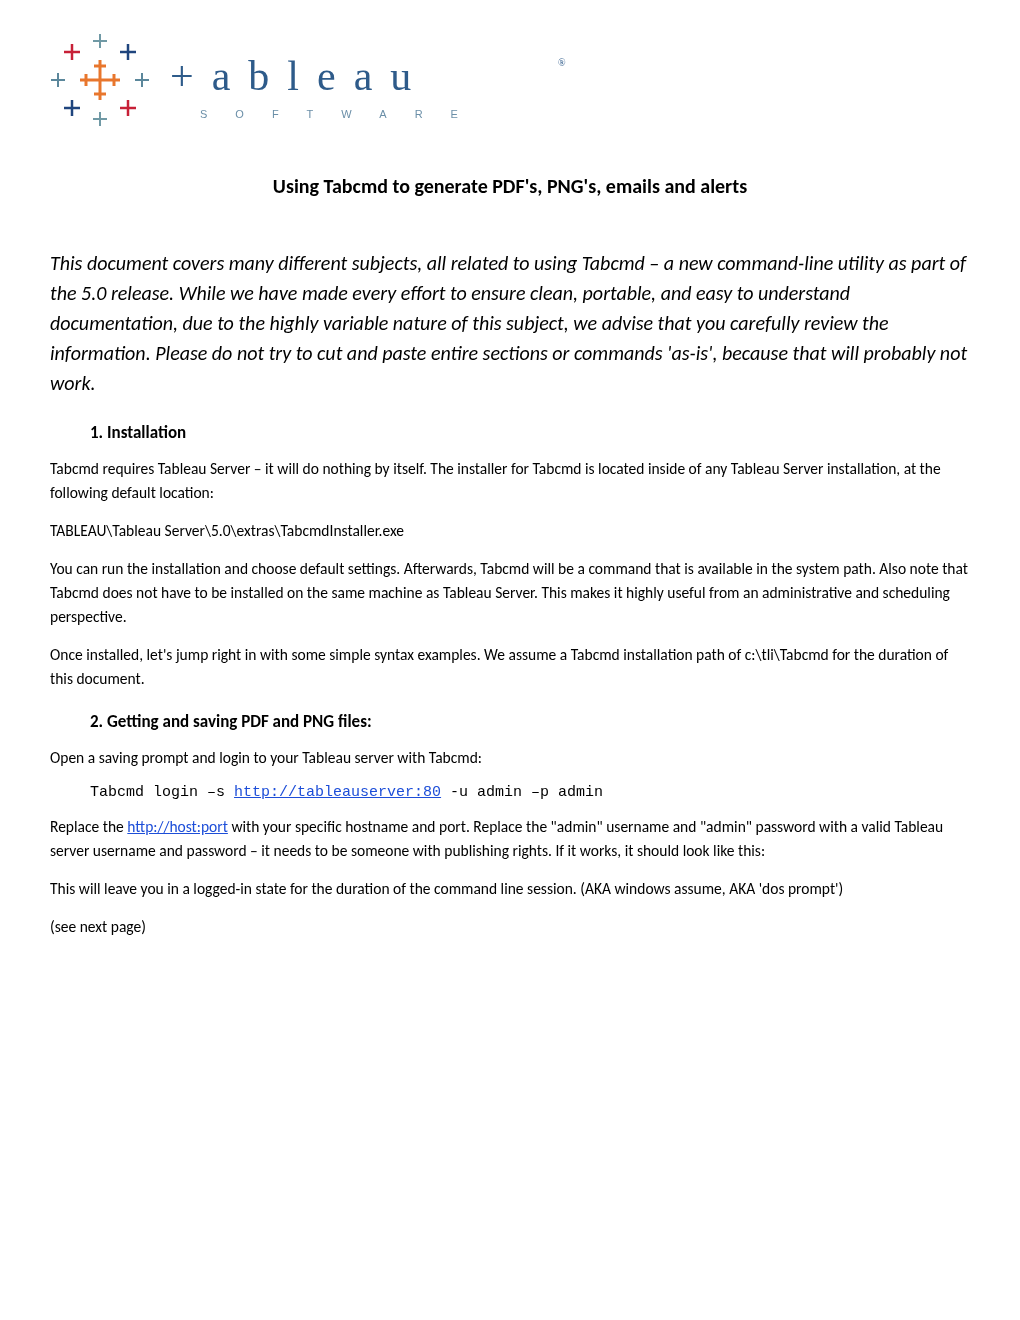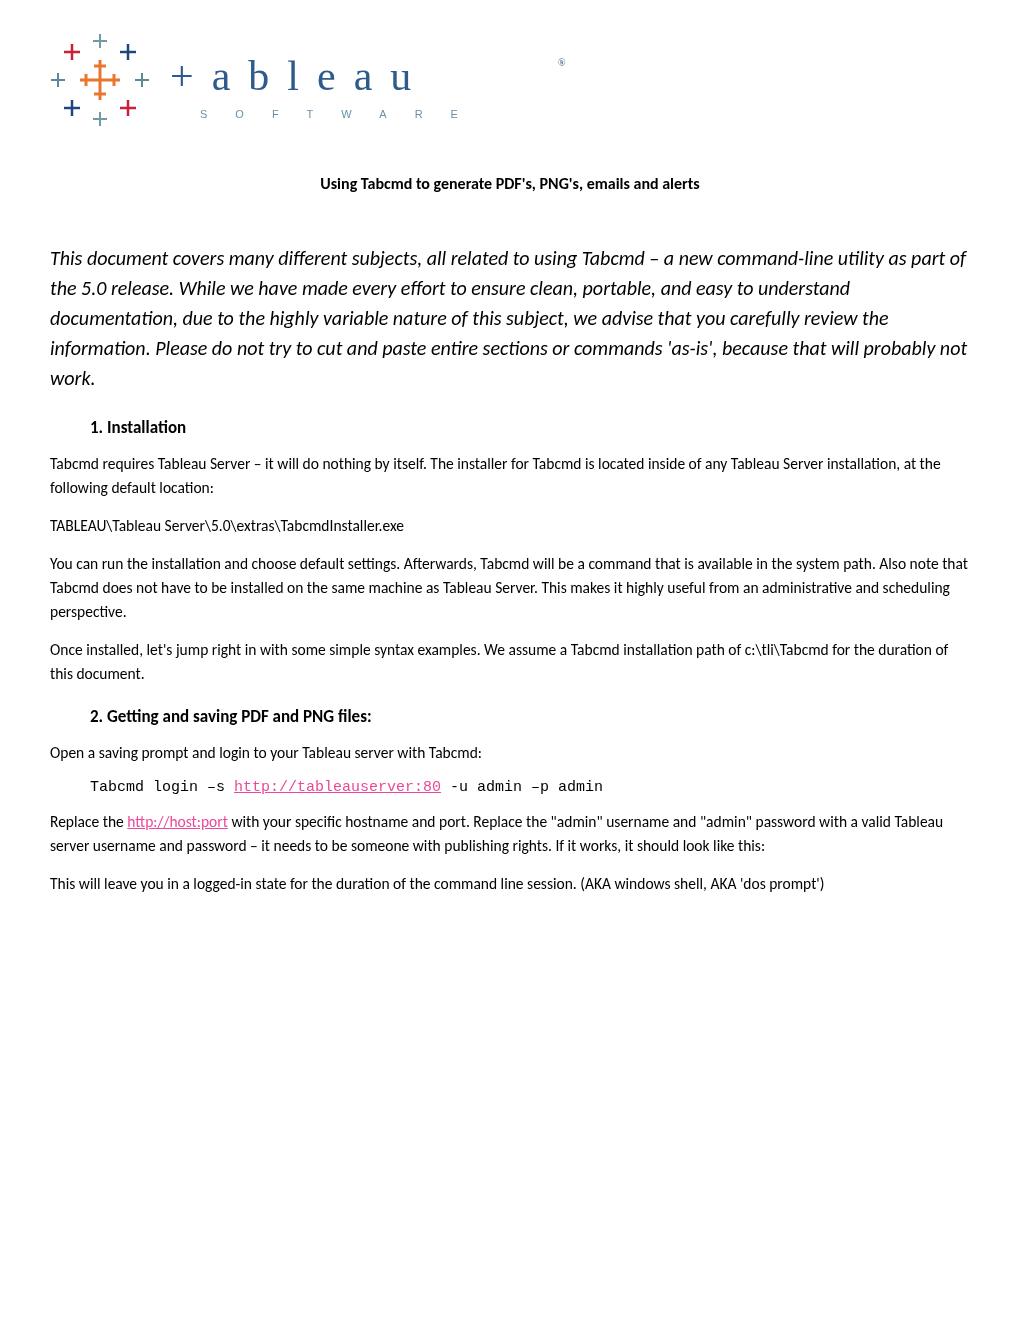--- a/index.html
+++ b/index.html
@@ -15,21 +15,21 @@
     box-sizing: border-box;
   }
   .logo-wrap {
     text-align: left;
     margin-bottom: 40px;
   }
   .logo-svg { display:inline-block; }
   .title {
     text-align: center;
     font-weight: bold;
-    font-size: 16px;
+    font-size: 20px;
     margin-bottom: 50px;
   }
   .intro {
     font-style: italic;
     font-size: 20px;
     line-height: 1.5;
     margin-bottom: 24px;
   }
   h3.section {
     font-size: 17px;
@@ -42,21 +42,21 @@
     margin: 12px 0 14px 0;
   }
   .mono {
     font-family: "Courier New", Courier, monospace;
     font-size: 15px;
   }
   .cmd-line {
     margin: 14px 0 14px 40px;
   }
   a.link {
-    color: #ec4899;
+    color: #1d4ed8;
     text-decoration: underline;
   }
   .console {
     margin: 14px 0 14px 100px;
     font-family: "Courier New", Courier, monospace;
     font-size: 15px;
     line-height: 2.2;
     white-space: pre;
   }
 </style>
@@ -140,15 +140,16 @@
 
   <div class="cmd-line mono">
     <span>Tabcmd login –s </span><a class="link">http://tableauserver:80</a><span> -u admin –p admin</span>
   </div>
 
   <p class="body">
     <span>Replace the </span><a class="link">http://host:port</a><span> with your specific hostname and port. Replace the "admin" username and "admin" password with a valid Tableau server username and password – it needs to be someone with publishing rights. If it works, it should look like this:</span>
   </p>
 
 
-  <p class="body">This will leave you in a logged-in state for the duration of the command line session. (AKA windows shell, AKA 'dos prompt')</p>
+  <p class="body">This will leave you in a logged-in state for the duration of the command line session. (AKA windows assume, AKA 'dos prompt')</p>
+  <p class="body">(see next page)</p>
 
 </div>
 
 </body></html>

